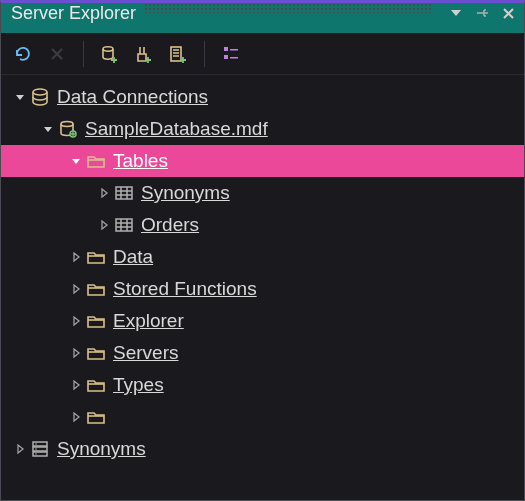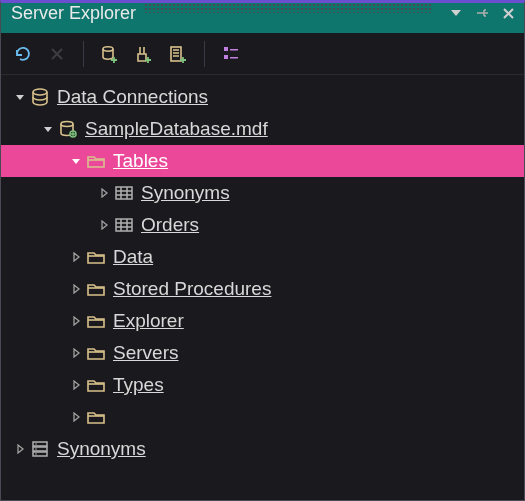--- a/index.html
+++ b/index.html
@@ -236,21 +236,21 @@
         <svg width="9" height="10" viewBox="0 0 9 10">
           <path d="M2 1 L7 5 L2 9 Z" fill="none" stroke="#a0a0a0" stroke-width="1.3"></path>
         </svg>
       </span>
     <span class="icon">
         <svg width="20" height="18" viewBox="0 0 20 18">
           <path class="svg-ico" d="M2 5 V15 H18 V7 H10 L8 5 Z"></path>
           <path class="svg-ico" d="M2 8 H18"></path>
         </svg>
       </span>
-    <span class="label">Stored Procedures</span>
+    <span class="label">Stored Functions</span>
   </div>
 
   <div class="row">
     <span class="indent" style="width:66px"></span>
     <span class="expander">
         <svg width="9" height="10" viewBox="0 0 9 10">
           <path d="M2 1 L7 5 L2 9 Z" fill="none" stroke="#a0a0a0" stroke-width="1.3"></path>
         </svg>
       </span>
     <span class="icon">

